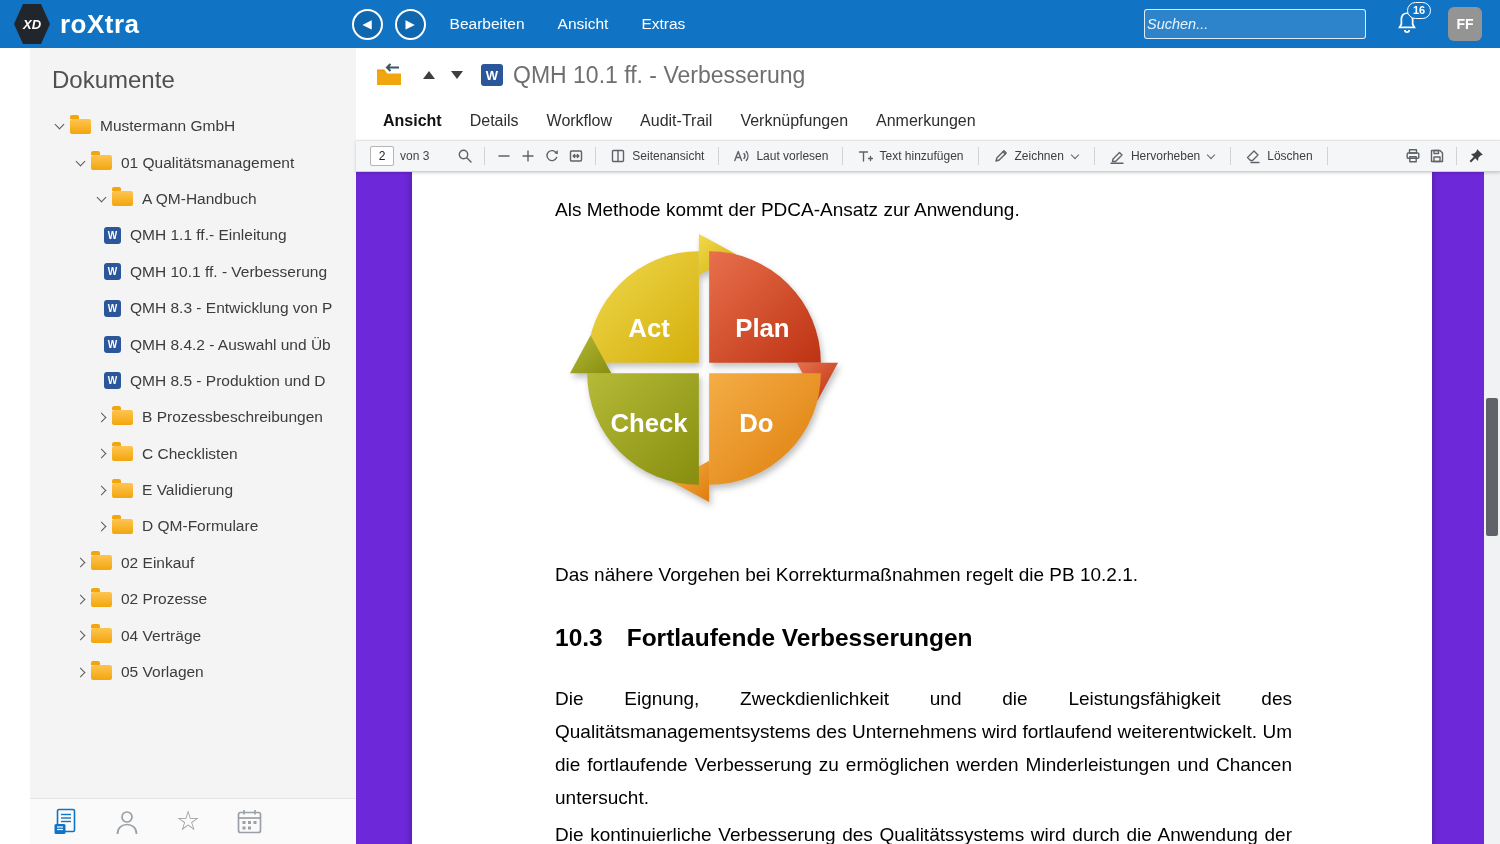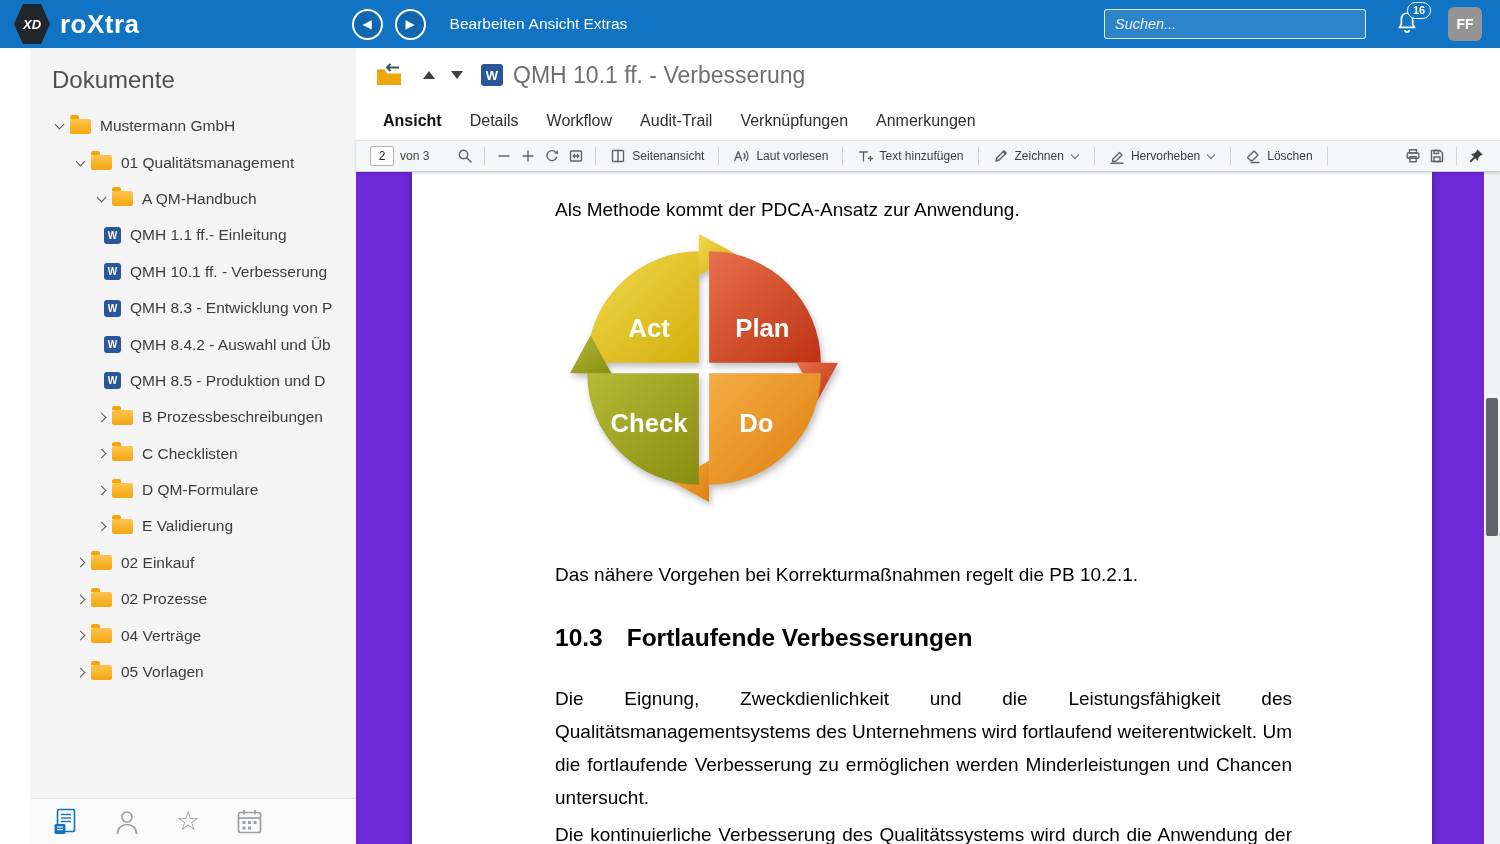--- a/index.html
+++ b/index.html
@@ -4,24 +4,24 @@
 <style>
   * { box-sizing: border-box; margin: 0; padding: 0; }
   html,body { width:1500px; height:844px; overflow:hidden; font-family:"Liberation Sans",sans-serif; background:#fff; }
 
   
   .topbar { position:absolute; top:0; left:0; width:1500px; height:48px; background:#1173c4; display:flex; align-items:center; color:#fff; z-index:10; }
   .logo-hex { width:36px; height:40px; margin-left:14px; background:#20262b; clip-path:polygon(25% 0,75% 0,100% 50%,75% 100%,25% 100%,0 50%); display:flex; align-items:center; justify-content:center; font-size:13px; font-weight:bold; font-style:italic; color:#fff; flex:none; }
   .brand { font-size:26px; font-weight:bold; margin-left:10px; letter-spacing:.5px; }
   .nav-btns { margin-left:212px; display:flex; gap:12px; }
   .nav-circle { width:31px; height:31px; border-radius:50%; border:2px solid #fff; display:flex; align-items:center; justify-content:center; font-size:12px; color:#fff; background:rgba(0,0,0,.10); cursor:pointer; }
-  .top-menu { display:flex; margin-left:22px; }
+  .top-menu { display:flex; margin-left:22px; gap:29px; }
   .top-menu .mitem { font-size:15.5px; cursor:pointer; padding:4px 2px; }
   .top-right { margin-left:auto; display:flex; align-items:center; padding-right:18px; }
-  .search-box { width:262px; height:30px; background:rgba(255,255,255,.12); border:1px solid rgba(255,255,255,.85); border-radius:3px; color:#fff; font-size:14.5px; padding:0 10px; font-style:italic; outline:none; }
+  .search-box { width:222px; height:30px; background:rgba(255,255,255,.12); border:1px solid rgba(255,255,255,.85); border-radius:3px; color:#fff; font-size:14.5px; padding:0 2px; font-style:italic; outline:none; }
   .search-box::placeholder { color:rgba(255,255,255,.9); font-style:italic; }
   .bell-wrap { position:relative; margin-left:28px; width:28px; height:30px; cursor:pointer; }
   .badge { position:absolute; top:-7px; left:13px; border:1.5px solid #fff; border-radius:9px; padding:0 5px; font-size:11px; line-height:15px; font-weight:bold; background:#1173c4; }
   .avatar { width:34px; height:34px; margin-left:26px; border-radius:6px; background:#949494; display:flex; align-items:center; justify-content:center; font-size:14px; font-weight:bold; color:#fff; cursor:pointer; }
 
   
   .sidebar { position:absolute; top:48px; left:0; width:356px; bottom:0; background:#f4f4f4; border-right:1px solid #ddd; overflow:hidden;margin-left:30px; }
   .side-title { font-size:24px; color:#4f4f4f; padding:18px 0 14px 22px; }
   .tree { }
   .trow { height:36.4px; display:flex; align-items:center; font-size:15.5px; color:#3c3c3c; white-space:nowrap; overflow:hidden; cursor:pointer; }
@@ -171,28 +171,28 @@
           <i></i>
         </span>
       <span class="folder"></span>
       <span>C Checklisten</span>
     </div>
     <div class="trow l2">
       <span class="chev right">
           <i></i>
         </span>
       <span class="folder"></span>
+      <span>E Validierung</span>
+    </div>
+    <div class="trow l2">
+      <span class="chev right">
+          <i></i>
+        </span>
+      <span class="folder"></span>
       <span>D QM-Formulare</span>
-    </div>
-    <div class="trow l2">
-      <span class="chev right">
-          <i></i>
-        </span>
-      <span class="folder"></span>
-      <span>E Validierung</span>
     </div>
     <div class="trow l1">
       <span class="chev right">
           <i></i>
         </span>
       <span class="folder"></span>
       <span>02 Einkauf</span>
     </div>
     <div class="trow l1">
       <span class="chev right">

